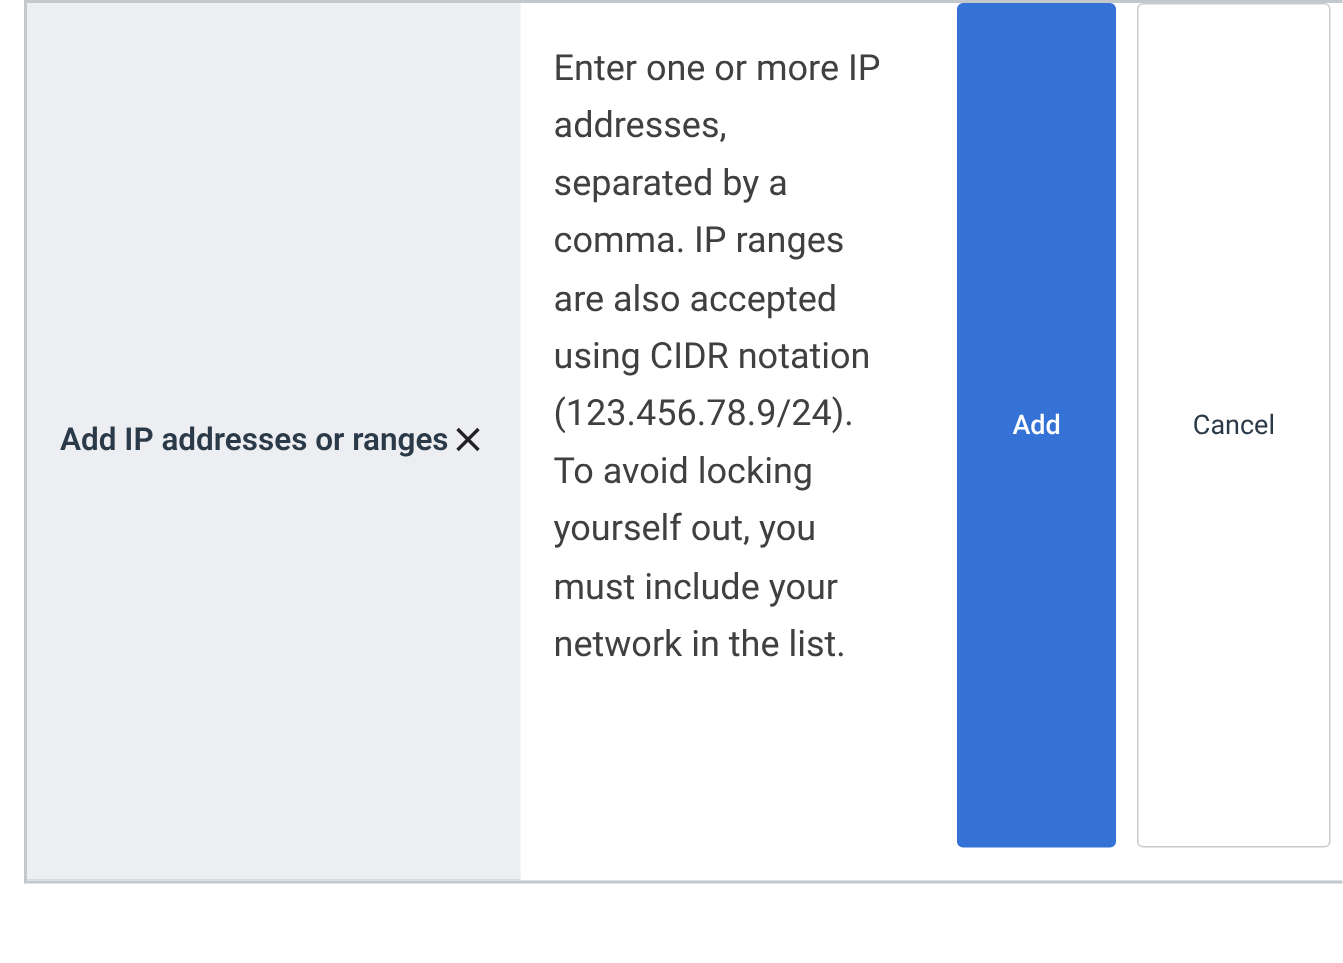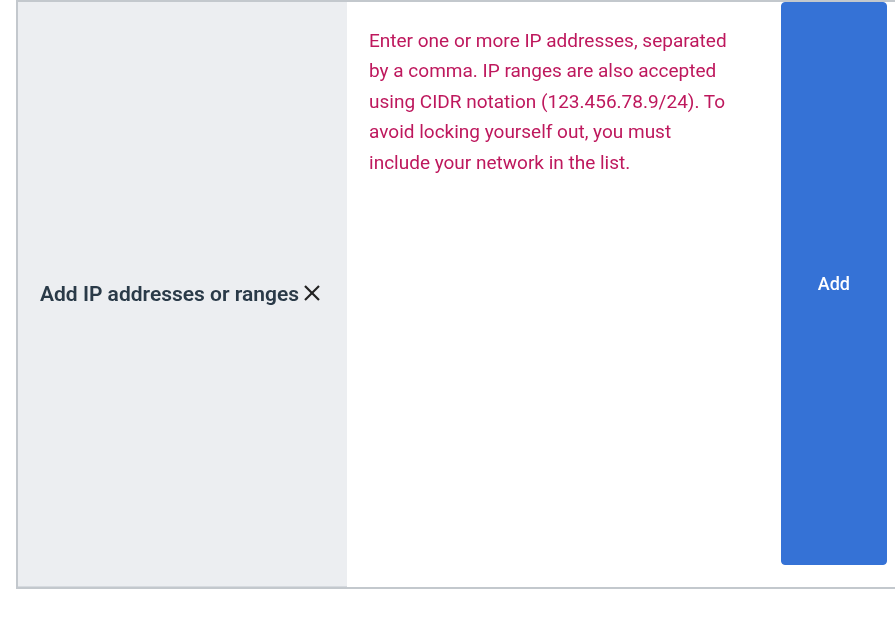--- a/index.html
+++ b/index.html
@@ -50,22 +50,22 @@
       width: 18px;
       height: 18px;
       stroke: #222;
       stroke-width: 2.2;
     }
     .dialog-body {
       padding: 24px 22px 10px 22px;
       flex: 1;
     }
     .instructions {
-      font-size: 19px;
-      color: #be185d;
+      font-size: 24px;
+      color: #404040;
       line-height: 1.6;
       margin-bottom: 26px;
     }
     .field-group {
       margin-bottom: 30px;
     }
     .field-label-row {
       margin-bottom: 10px;
       display: flex;
       align-items: baseline;
@@ -148,14 +148,15 @@
   </div>
 
   <div class="dialog-body">
     <p class="instructions">Enter one or more IP addresses, separated by a comma. IP ranges are also accepted using CIDR notation (123.456.78.9/24). To avoid locking yourself out, you must include your network in the list.</p>
 
 
   </div>
 
   <div class="dialog-footer">
     <button class="btn btn-primary">Add</button>
+    <button class="btn btn-secondary">Cancel</button>
   </div>
 </div>
 
 </body></html>

